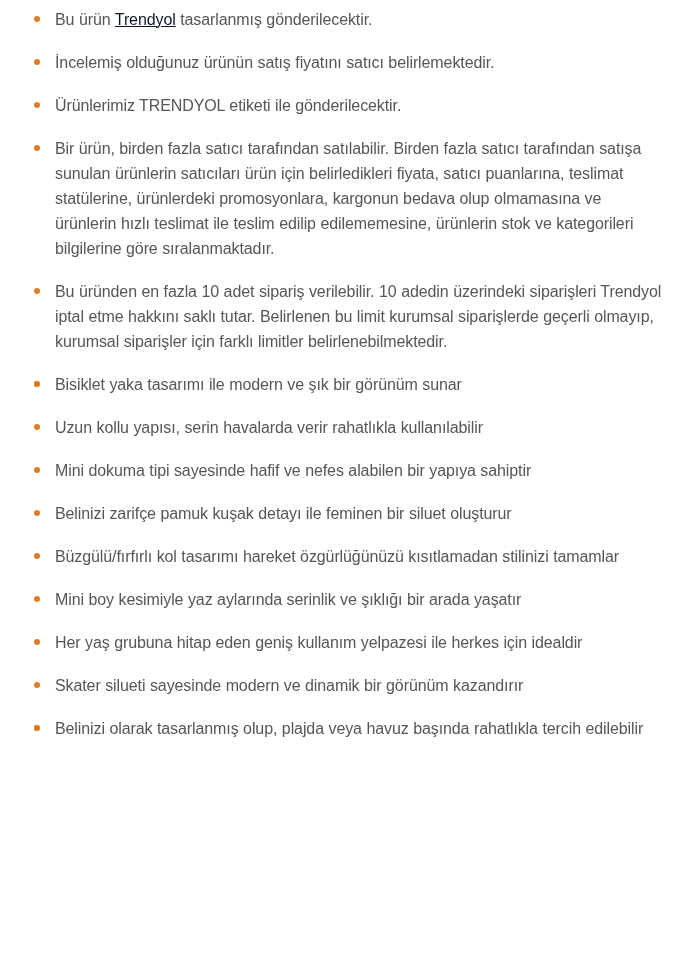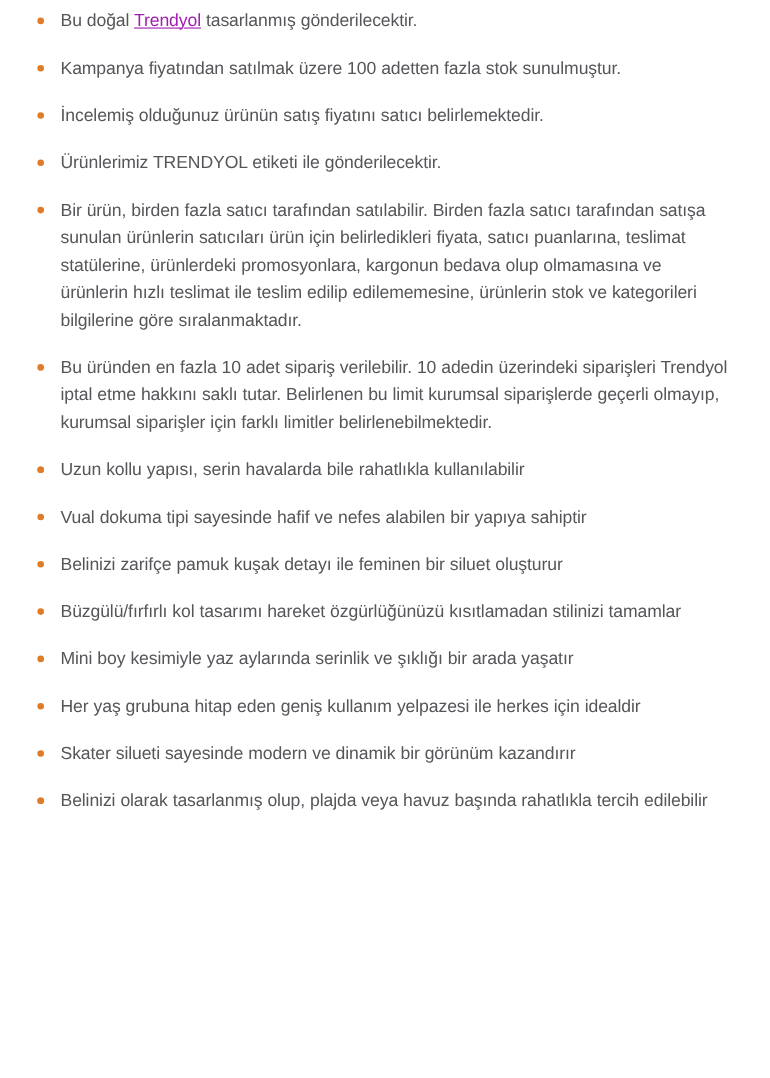--- a/index.html
+++ b/index.html
@@ -56,42 +56,38 @@
     height: 6px;
     border-radius: 50%;
     background: #e07b27;
   }
 
   .item-text {
     display: block;
   }
 
   .inline-link {
-    color: #a21caf;
+    color: #0f172a;
     text-decoration: underline;
     text-underline-offset: 1px;
     text-decoration-thickness: 1px;
     cursor: pointer;
   }
 </style>
 </head>
 <body>
 
 <div id="product-info-panel">
   <ul class="info-list">
 
     <li class="info-item">
       <span class="bullet-dot"></span>
-      <span class="item-text"><span>Bu doğal </span><span class="inline-link">Trendyol</span><span> tasarlanmış gönderilecektir.</span></span>
+      <span class="item-text"><span>Bu ürün </span><span class="inline-link">Trendyol</span><span> tasarlanmış gönderilecektir.</span></span>
     </li>
 
-    <li class="info-item">
-      <span class="bullet-dot"></span>
-      <span class="item-text">Kampanya fiyatından satılmak üzere 100 adetten fazla stok sunulmuştur.</span>
-    </li>
 
     <li class="info-item">
       <span class="bullet-dot"></span>
       <span class="item-text">İncelemiş olduğunuz ürünün satış fiyatını satıcı belirlemektedir.</span>
     </li>
 
     <li class="info-item">
       <span class="bullet-dot"></span>
       <span class="item-text">Ürünlerimiz TRENDYOL etiketi ile gönderilecektir.</span>
     </li>
@@ -103,29 +99,33 @@
 
     <li class="info-item">
       <span class="bullet-dot"></span>
       <span class="item-text">Bu üründen en fazla 10 adet sipariş verilebilir. 10 adedin üzerindeki siparişleri Trendyol iptal etme hakkını saklı tutar. Belirlenen bu limit kurumsal siparişlerde geçerli olmayıp, kurumsal siparişler için farklı limitler belirlenebilmektedir.</span>
     </li>
 
     <li class="info-item">
       <span class="bullet-dot"></span>
     </li>
 
-
     <li class="info-item">
       <span class="bullet-dot"></span>
-      <span class="item-text">Uzun kollu yapısı, serin havalarda bile rahatlıkla kullanılabilir</span>
+      <span class="item-text">Bisiklet yaka tasarımı ile modern ve şık bir görünüm sunar</span>
     </li>
 
     <li class="info-item">
       <span class="bullet-dot"></span>
-      <span class="item-text">Vual dokuma tipi sayesinde hafif ve nefes alabilen bir yapıya sahiptir</span>
+      <span class="item-text">Uzun kollu yapısı, serin havalarda verir rahatlıkla kullanılabilir</span>
+    </li>
+
+    <li class="info-item">
+      <span class="bullet-dot"></span>
+      <span class="item-text">Mini dokuma tipi sayesinde hafif ve nefes alabilen bir yapıya sahiptir</span>
     </li>
 
     <li class="info-item">
       <span class="bullet-dot"></span>
       <span class="item-text">Belinizi zarifçe pamuk kuşak detayı ile feminen bir siluet oluşturur</span>
     </li>
 
     <li class="info-item">
       <span class="bullet-dot"></span>
       <span class="item-text">Büzgülü/fırfırlı kol tasarımı hareket özgürlüğünüzü kısıtlamadan stilinizi tamamlar</span>

